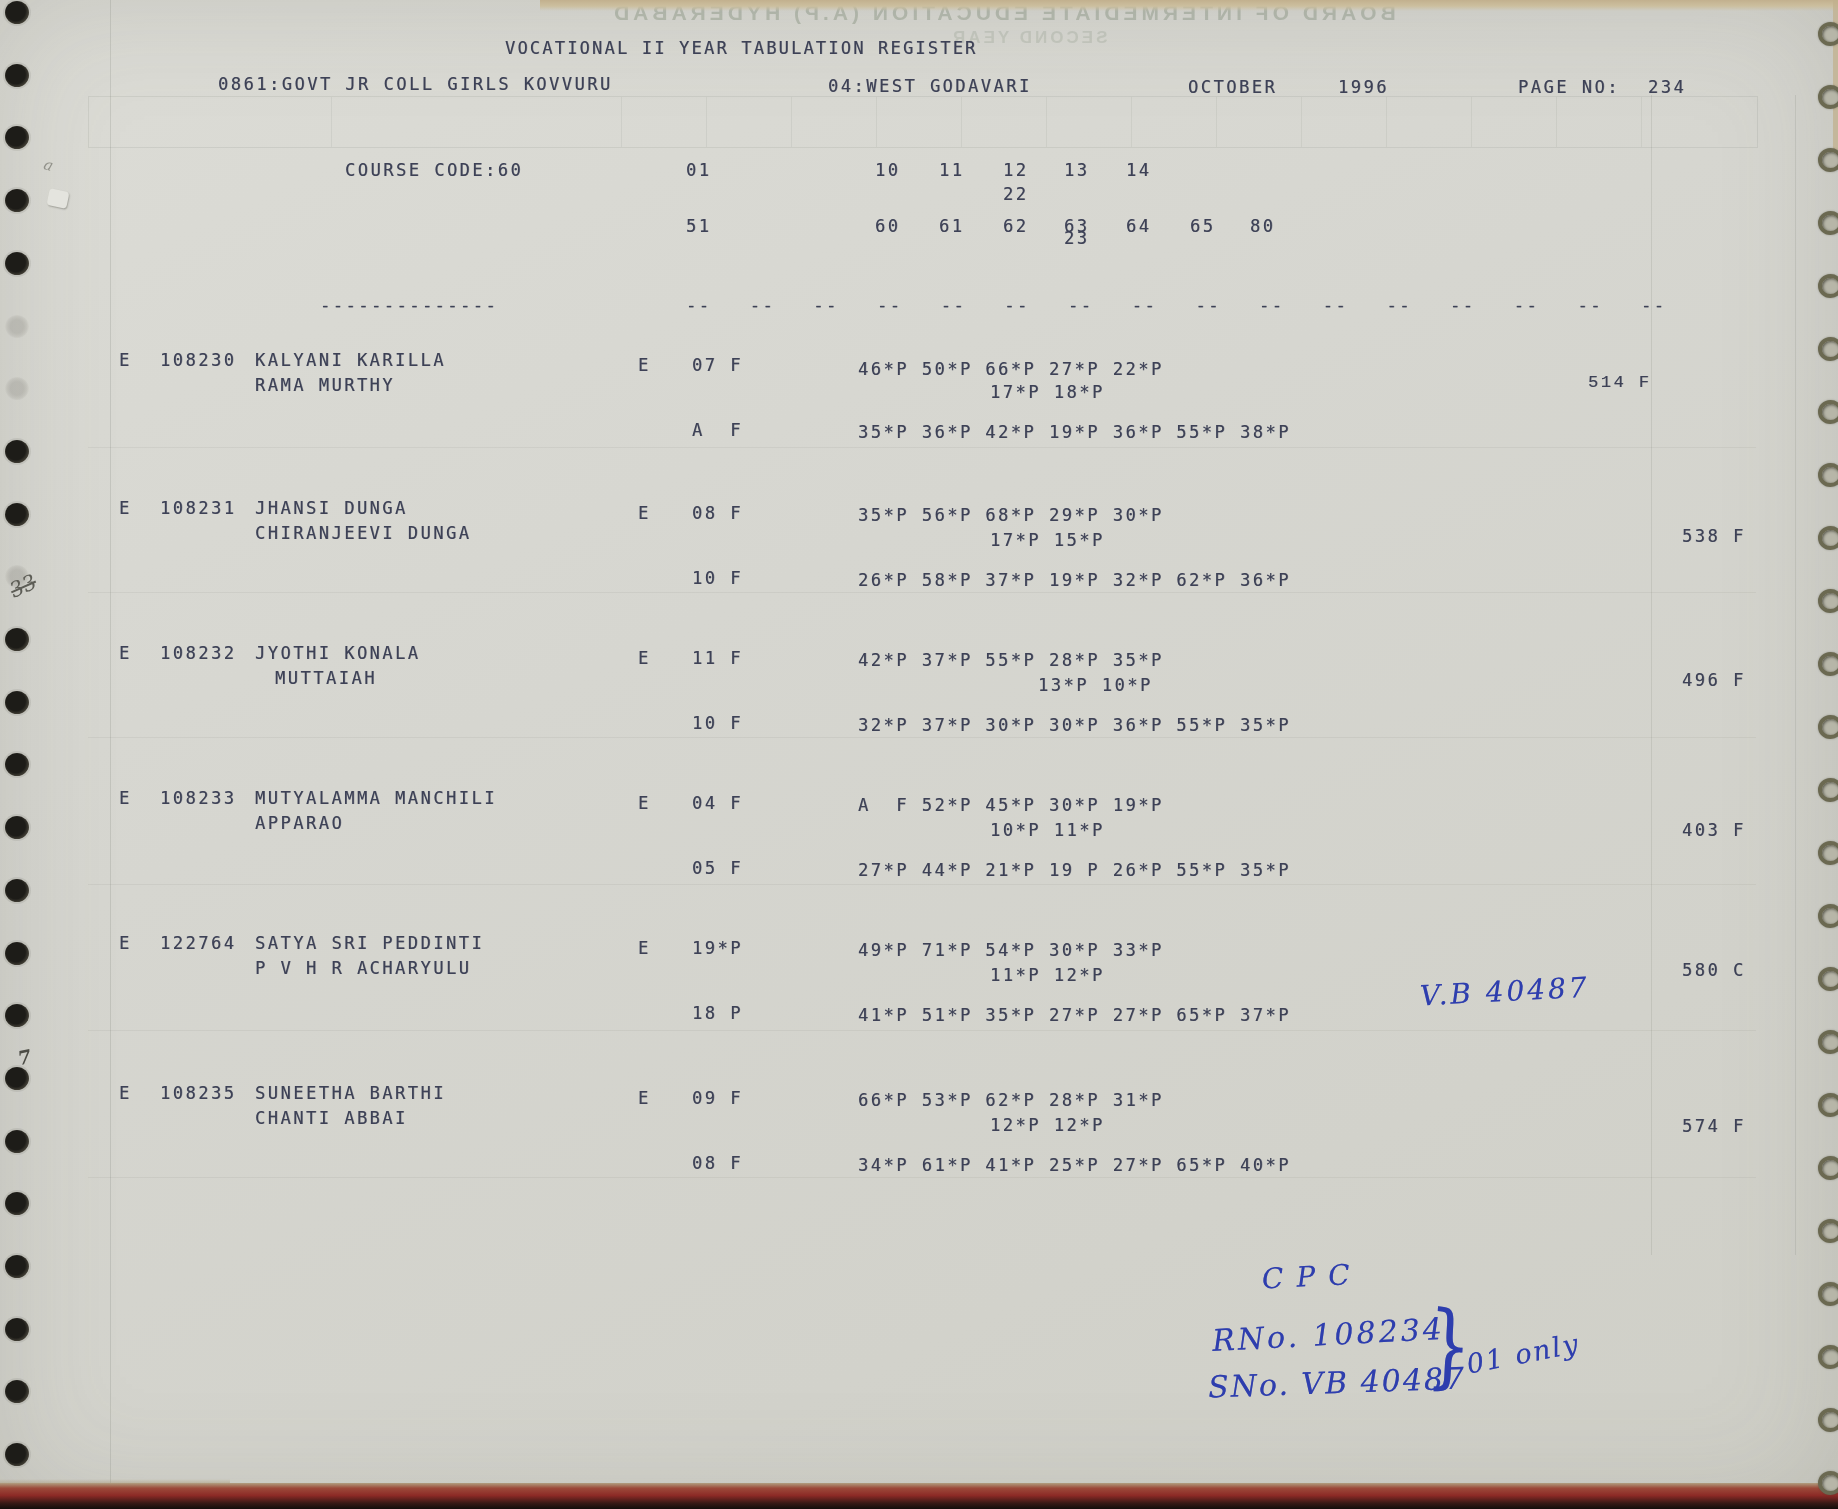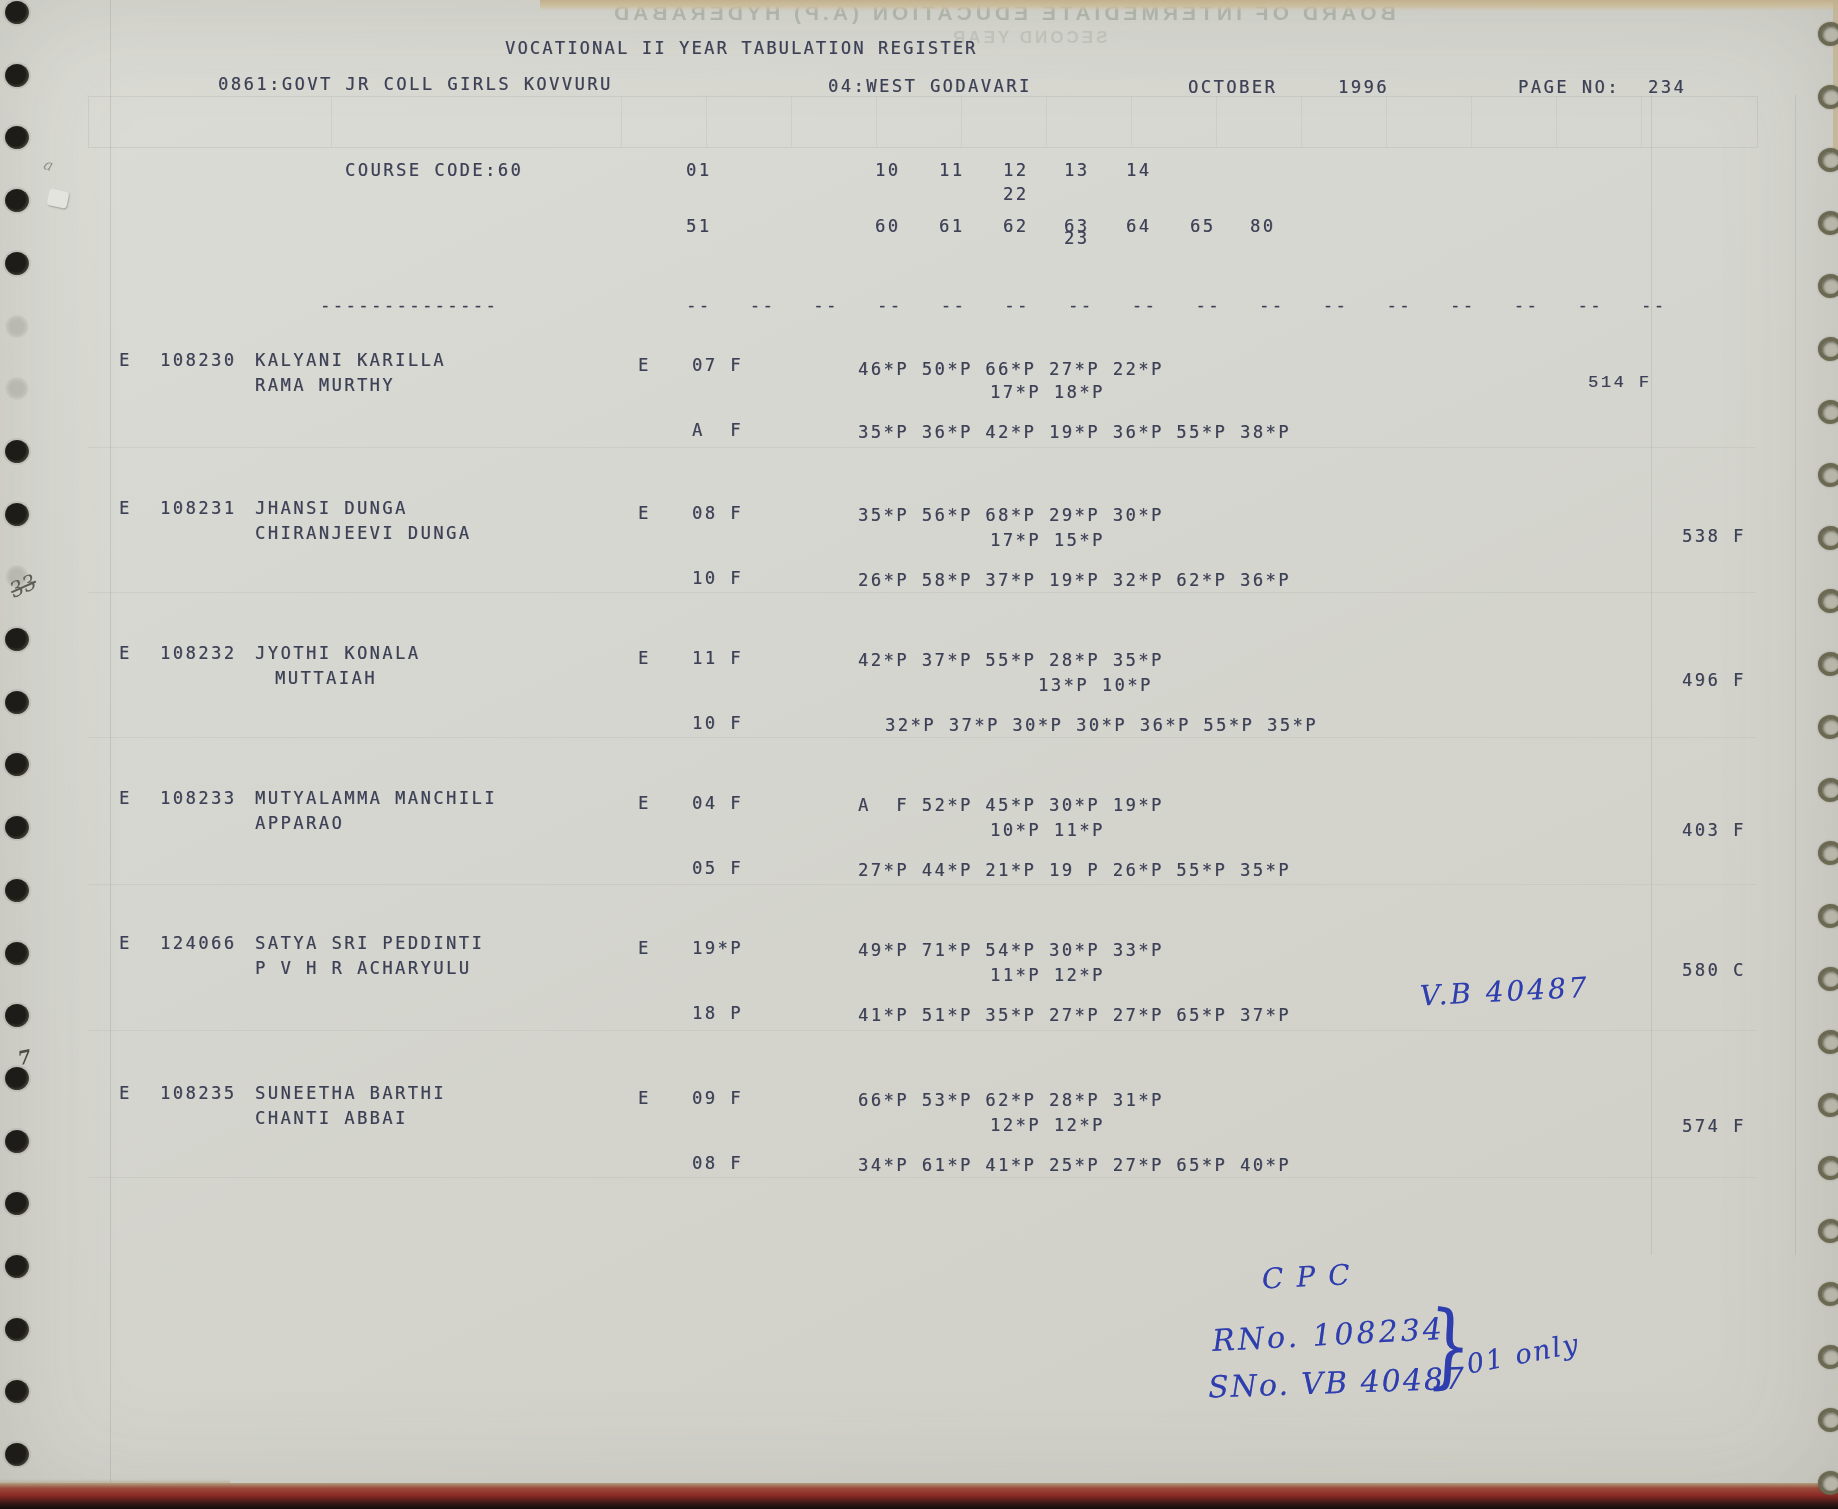--- a/index.html
+++ b/index.html
@@ -227,37 +227,37 @@
   <div class="record" style="top:645px;">
     <span class="pr" style="left:119px; top:0;">E</span>
     <span class="pr" style="left:160px; top:0;">108232</span>
     <span class="pr" style="left:255px; top:0;text-align:center;">JYOTHI KONALA</span>
     <span class="pr" style="left:255px; top:25px;margin-left:20px;">MUTTAIAH</span>
     <span class="pr" style="left:638px; top:5px;">E</span>
     <span class="pr" style="left:692px; top:5px;">11 F</span>
     <span class="pr" style="left:858px; top:7px;">42*P 37*P 55*P 28*P 35*P</span>
     <span class="pr" style="left:990px; top:32px;margin-left:48px;">13*P 10*P</span>
     <span class="pr" style="left:692px; top:70px;">10 F</span>
-    <span class="pr" style="left:858px; top:72px;margin-left:27px;">32*P 37*P 30*P 30*P 36*P 55*P 35*P</span>
+    <span class="pr" style="left:858px; top:72px;">32*P 37*P 30*P 30*P 36*P 55*P 35*P</span>
   </div>
   <div class="record" style="top:790px;">
     <span class="pr" style="left:119px; top:0;">E</span>
     <span class="pr" style="left:160px; top:0;">108233</span>
     <span class="pr" style="left:255px; top:0;">MUTYALAMMA MANCHILI</span>
     <span class="pr" style="left:255px; top:25px;">APPARAO</span>
     <span class="pr" style="left:638px; top:5px;">E</span>
     <span class="pr" style="left:692px; top:5px;">04 F</span>
     <span class="pr" style="left:858px; top:7px;">A  F 52*P 45*P 30*P 19*P</span>
     <span class="pr" style="left:990px; top:32px;">10*P 11*P</span>
     <span class="pr" style="left:692px; top:70px;">05 F</span>
     <span class="pr" style="left:858px; top:72px;">27*P 44*P 21*P 19 P 26*P 55*P 35*P</span>
   </div>
   <div class="record" style="top:935px;">
     <span class="pr" style="left:119px; top:0;">E</span>
-    <span class="pr" style="left:160px; top:0;">124066</span>
+    <span class="pr" style="left:160px; top:0;">122764</span>
     <span class="pr" style="left:255px; top:0;">SATYA SRI PEDDINTI</span>
     <span class="pr" style="left:255px; top:25px;">P V H R ACHARYULU</span>
     <span class="pr" style="left:638px; top:5px;">E</span>
     <span class="pr" style="left:692px; top:5px;">19*P</span>
     <span class="pr" style="left:858px; top:7px;">49*P 71*P 54*P 30*P 33*P</span>
     <span class="pr" style="left:990px; top:32px;">11*P 12*P</span>
     <span class="pr" style="left:692px; top:70px;">18 P</span>
     <span class="pr" style="left:858px; top:72px;">41*P 51*P 35*P 27*P 27*P 65*P 37*P</span>
   </div>
   <div class="record" style="top:1085px;">

